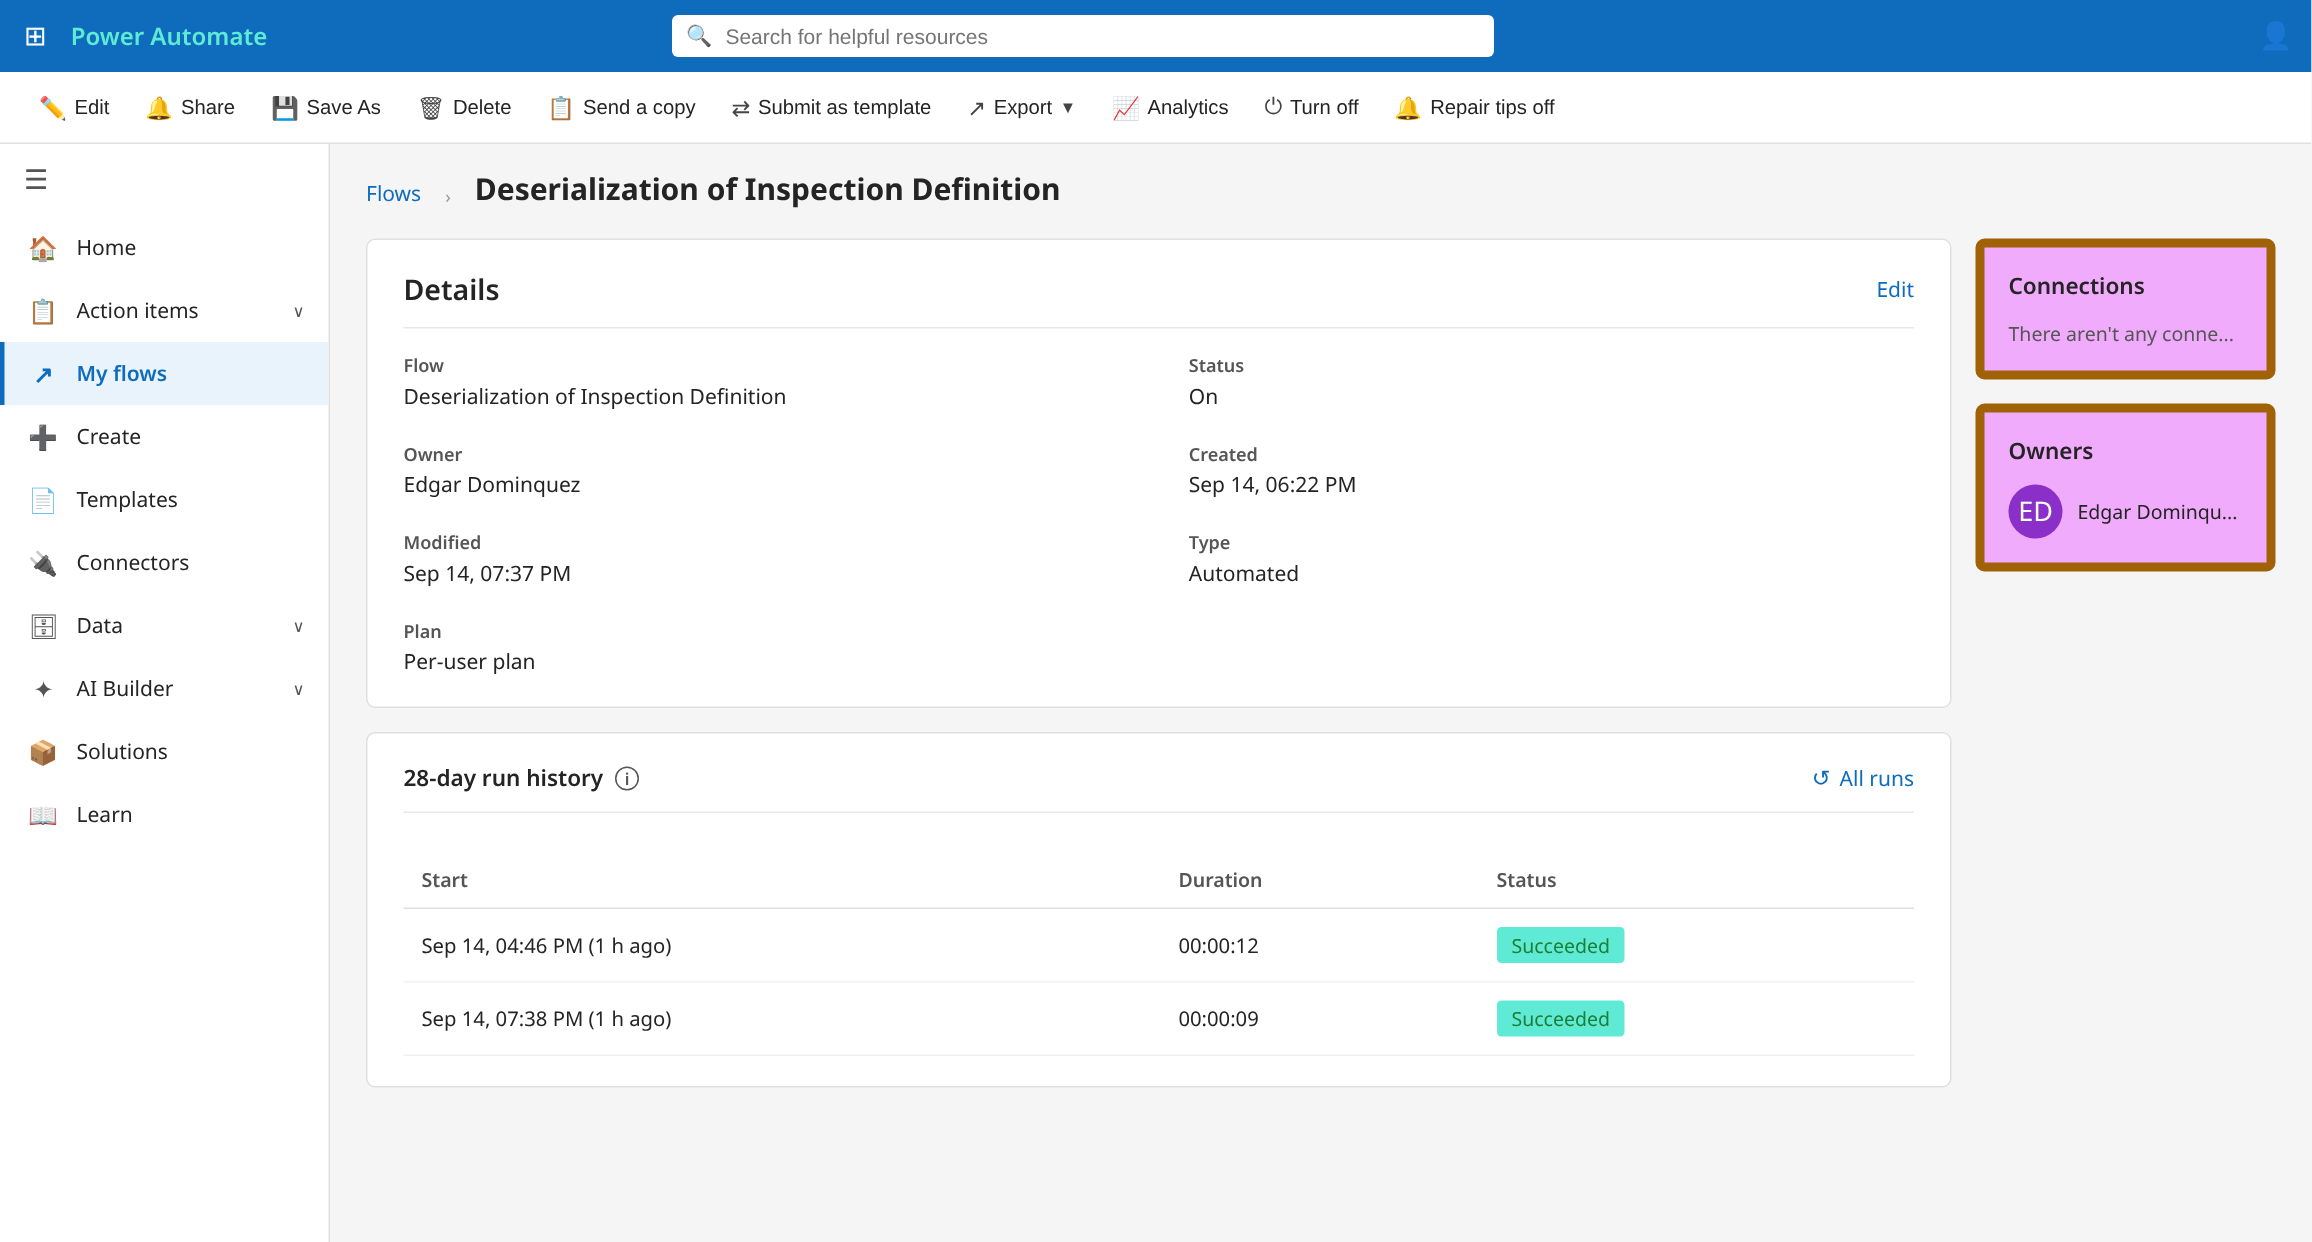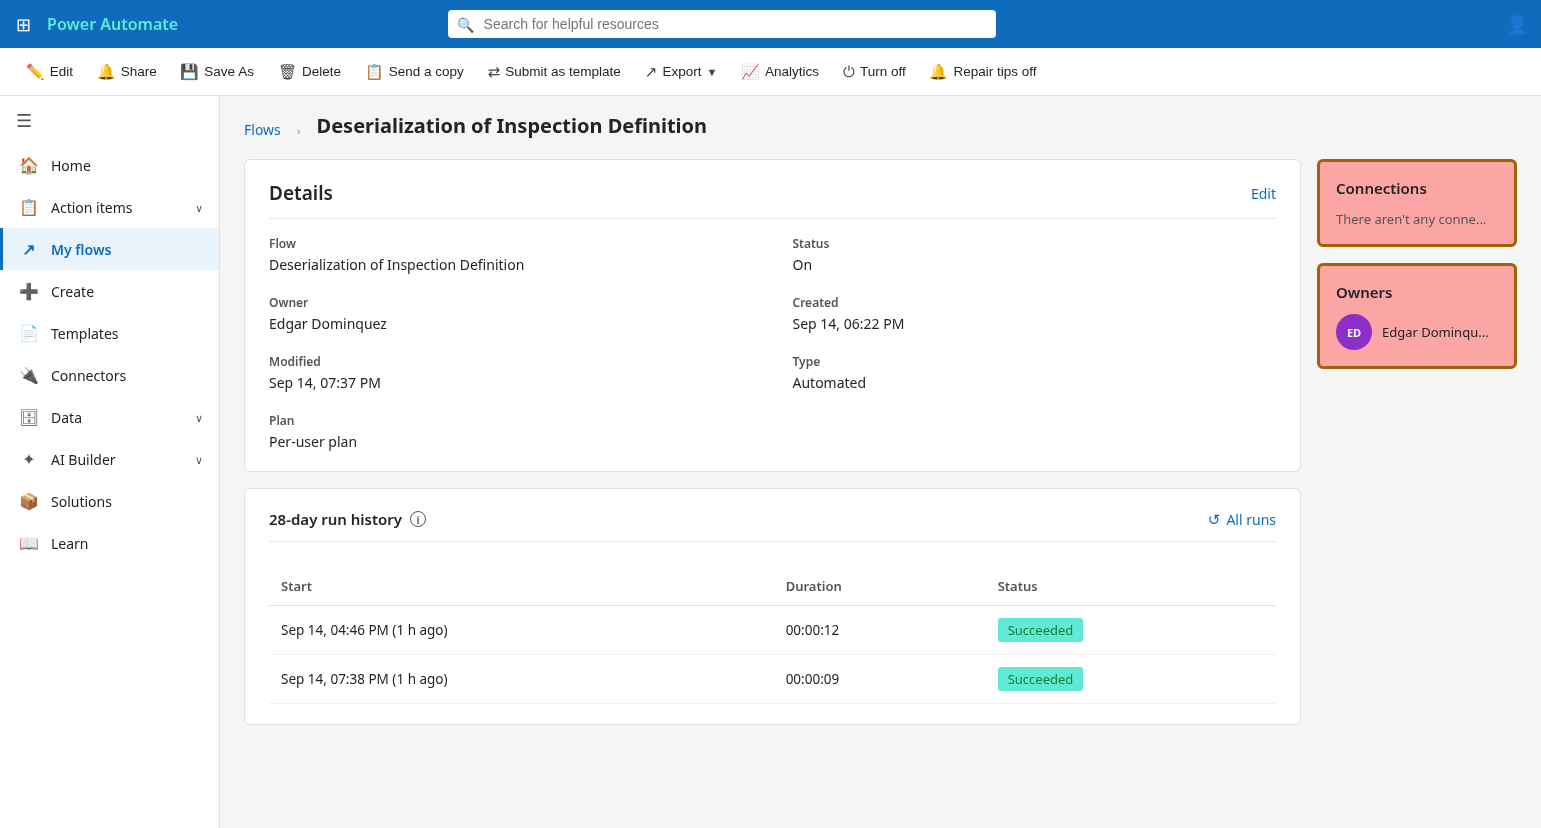--- a/index.html
+++ b/index.html
@@ -255,22 +255,22 @@
       display: inline-block;
       padding: 3px 10px;
       border-radius: 3px;
       font-size: 13px;
       background: #5eead4;
       color: #1e7e34;
     }
 
     
     .right-card {
-      background: #fca5a5;
-      border: 3px solid #a16207;
+      background: #f0abfc;
+      border: 6px solid #a16207;
       border-radius: 6px;
       padding: 16px;
     }
     .right-card-title {
       font-size: 15px;
       font-weight: 600;
       color: #242424;
       margin-bottom: 12px;
     }
     .no-connections {
@@ -284,22 +284,22 @@
     }
     .owner-avatar {
       width: 36px;
       height: 36px;
       border-radius: 50%;
       background: #8b2fc9;
       color: white;
       display: flex;
       align-items: center;
       justify-content: center;
-      font-size: 11px;
-      font-weight: 700;
+      font-size: 18px;
+      font-weight: 400;
       flex-shrink: 0;
     }
     .owner-name {
       font-size: 13px;
       color: #242424;
     }
   </style>
 </head>
 <body>
 

